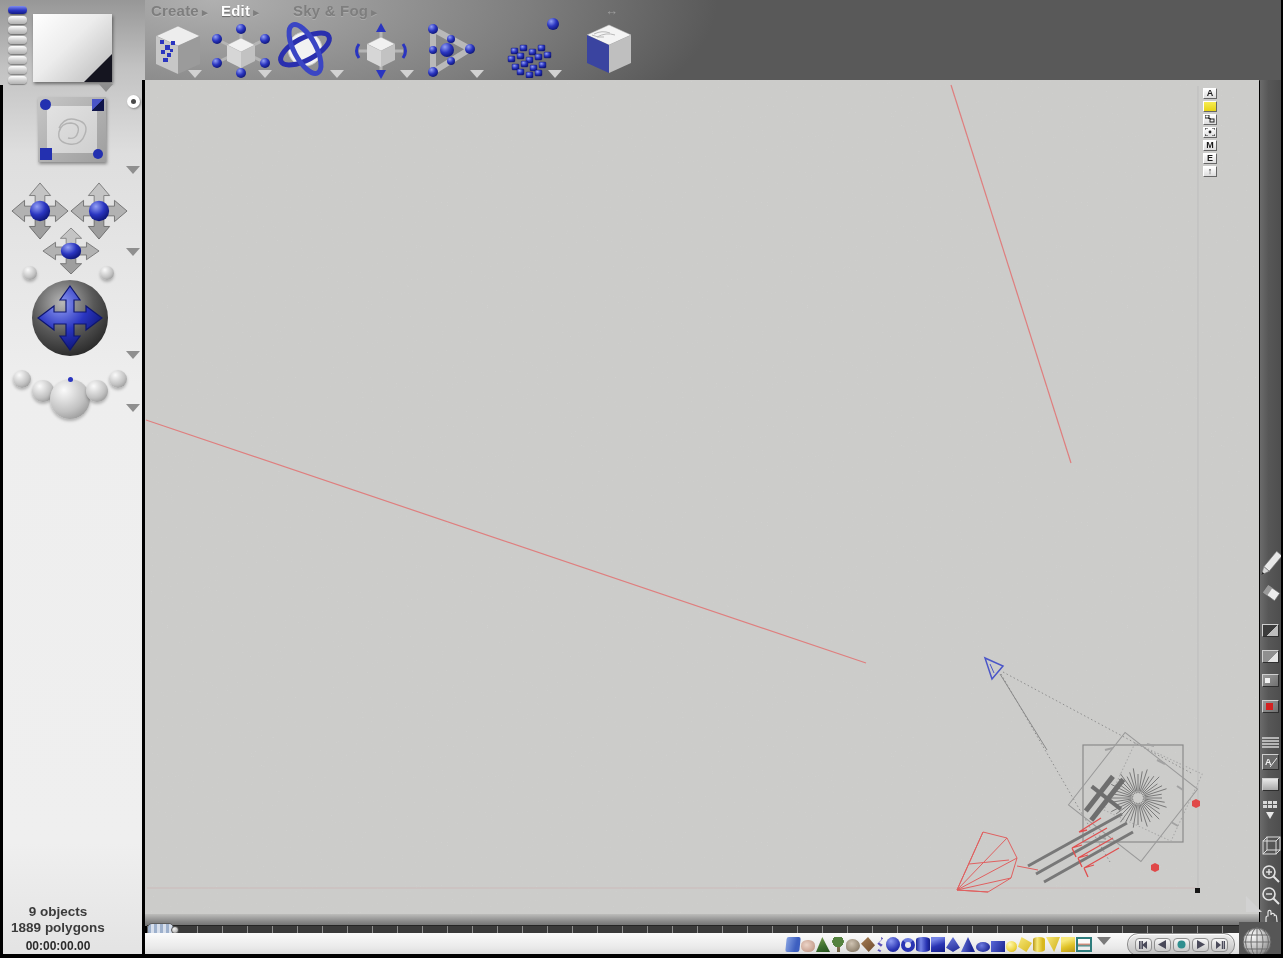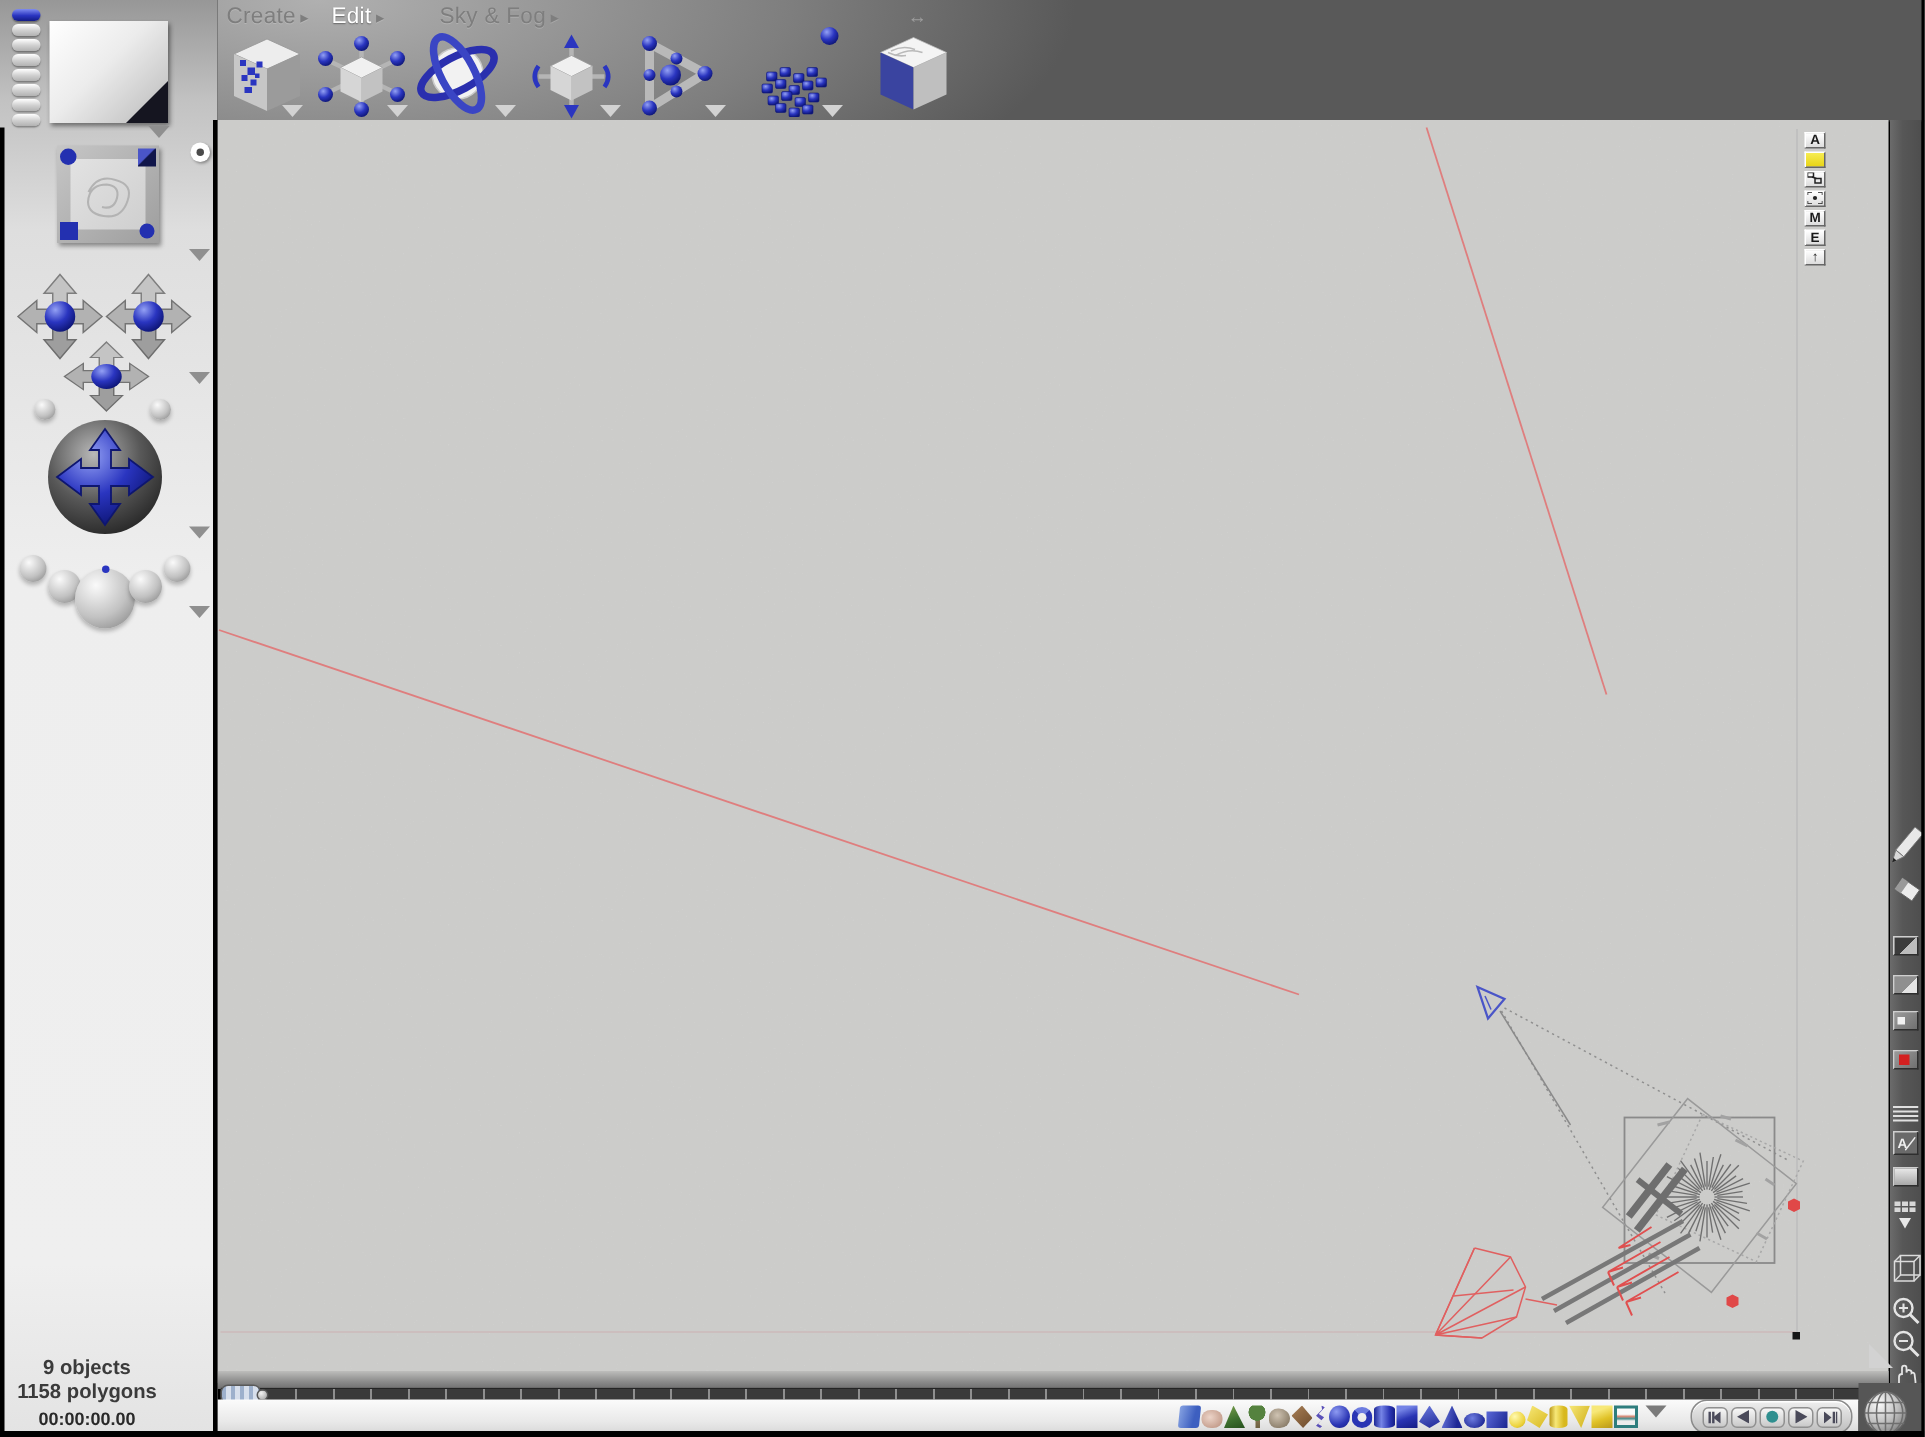--- a/index.html
+++ b/index.html
@@ -24,21 +24,21 @@
   .ncorner{position:absolute;background:#2330b0;}
   #target-dot{left:127px;top:95px;width:13px;height:13px;border-radius:50%;background:#fff;
     box-shadow:1px 1px 2px rgba(0,0,0,.35);}
   #target-dot i{position:absolute;left:4px;top:4px;width:5px;height:5px;border-radius:50%;background:#4a4a4a;}
   .gsphere{position:absolute;border-radius:50%;background:radial-gradient(circle at 35% 28%,#fafafa,#c2c2c2 55%,#8d8d8d 90%);
     box-shadow:0 2px 3px rgba(0,0,0,.25);}
   
   #topbar{left:145px;top:0;width:1138px;height:80px;
     background:radial-gradient(ellipse 700px 260px at 6% 0%,#b0b0b0 0%,#7e7e7e 45%,#595959 72%,#595959 100%);
     border-bottom:1px solid #2c2c2c;}
-  .menu{position:absolute;top:2px;font-size:15px;font-weight:normal;letter-spacing:.2px;}
+  .menu{position:absolute;top:2px;font-size:15px;font-weight:bold;letter-spacing:.2px;}
   .menu .arr{font-size:11px;margin-left:3px;}
   .m-dim{color:#7e7e7e;text-shadow:0 1px 0 rgba(255,255,255,.18);}
   .m-act{color:#ffffff;text-shadow:0 1px 1px rgba(0,0,0,.4);}
   .ticon{position:absolute;top:22px;}
   #hresize{color:#9d9d9d;font-size:13px;font-weight:bold;}
   
   #canvas{left:145px;top:80px;width:1114px;height:842px;background:#dadad8;overflow:hidden;}
   #canvas svg.noise{position:absolute;left:0;top:0;opacity:.14;}
   #wire{position:absolute;left:0;top:0;}
   
@@ -181,21 +181,21 @@
 
     <span class="gsphere" style="left:13px;top:370px;width:18px;height:18px"></span>
     <span class="gsphere" style="left:32px;top:380px;width:22px;height:22px"></span>
     <span class="gsphere" style="left:50px;top:379px;width:40px;height:40px"></span>
     <span class="abs" style="left:68px;top:377px;width:5px;height:5px;border-radius:50%;background:#2a35c0"></span>
     <span class="gsphere" style="left:86px;top:380px;width:22px;height:22px"></span>
     <span class="gsphere" style="left:109px;top:370px;width:18px;height:18px"></span>
     <div class="fly abs" style="left:126px;top:404px"></div>
 
     <div class="stat abs" style="top:904px;font-size:13.5px">9 objects</div>
-    <div class="stat abs" style="top:920px;font-size:13.5px">1158 polygons</div>
+    <div class="stat abs" style="top:920px;font-size:13.5px">1889 polygons</div>
     <div class="stat abs" style="top:939px;font-size:12px;color:#2a2a2a">00:00:00.00</div>
   </div>
 
   <div id="topbar" class="abs">
     <div class="menu m-dim" style="left:6px">
       <span>Create</span><span class="arr">▸</span>
     </div>
     <div class="menu m-act" style="left:76px">
       <span>Edit</span><span class="arr m-dim">▸</span>
     </div>

